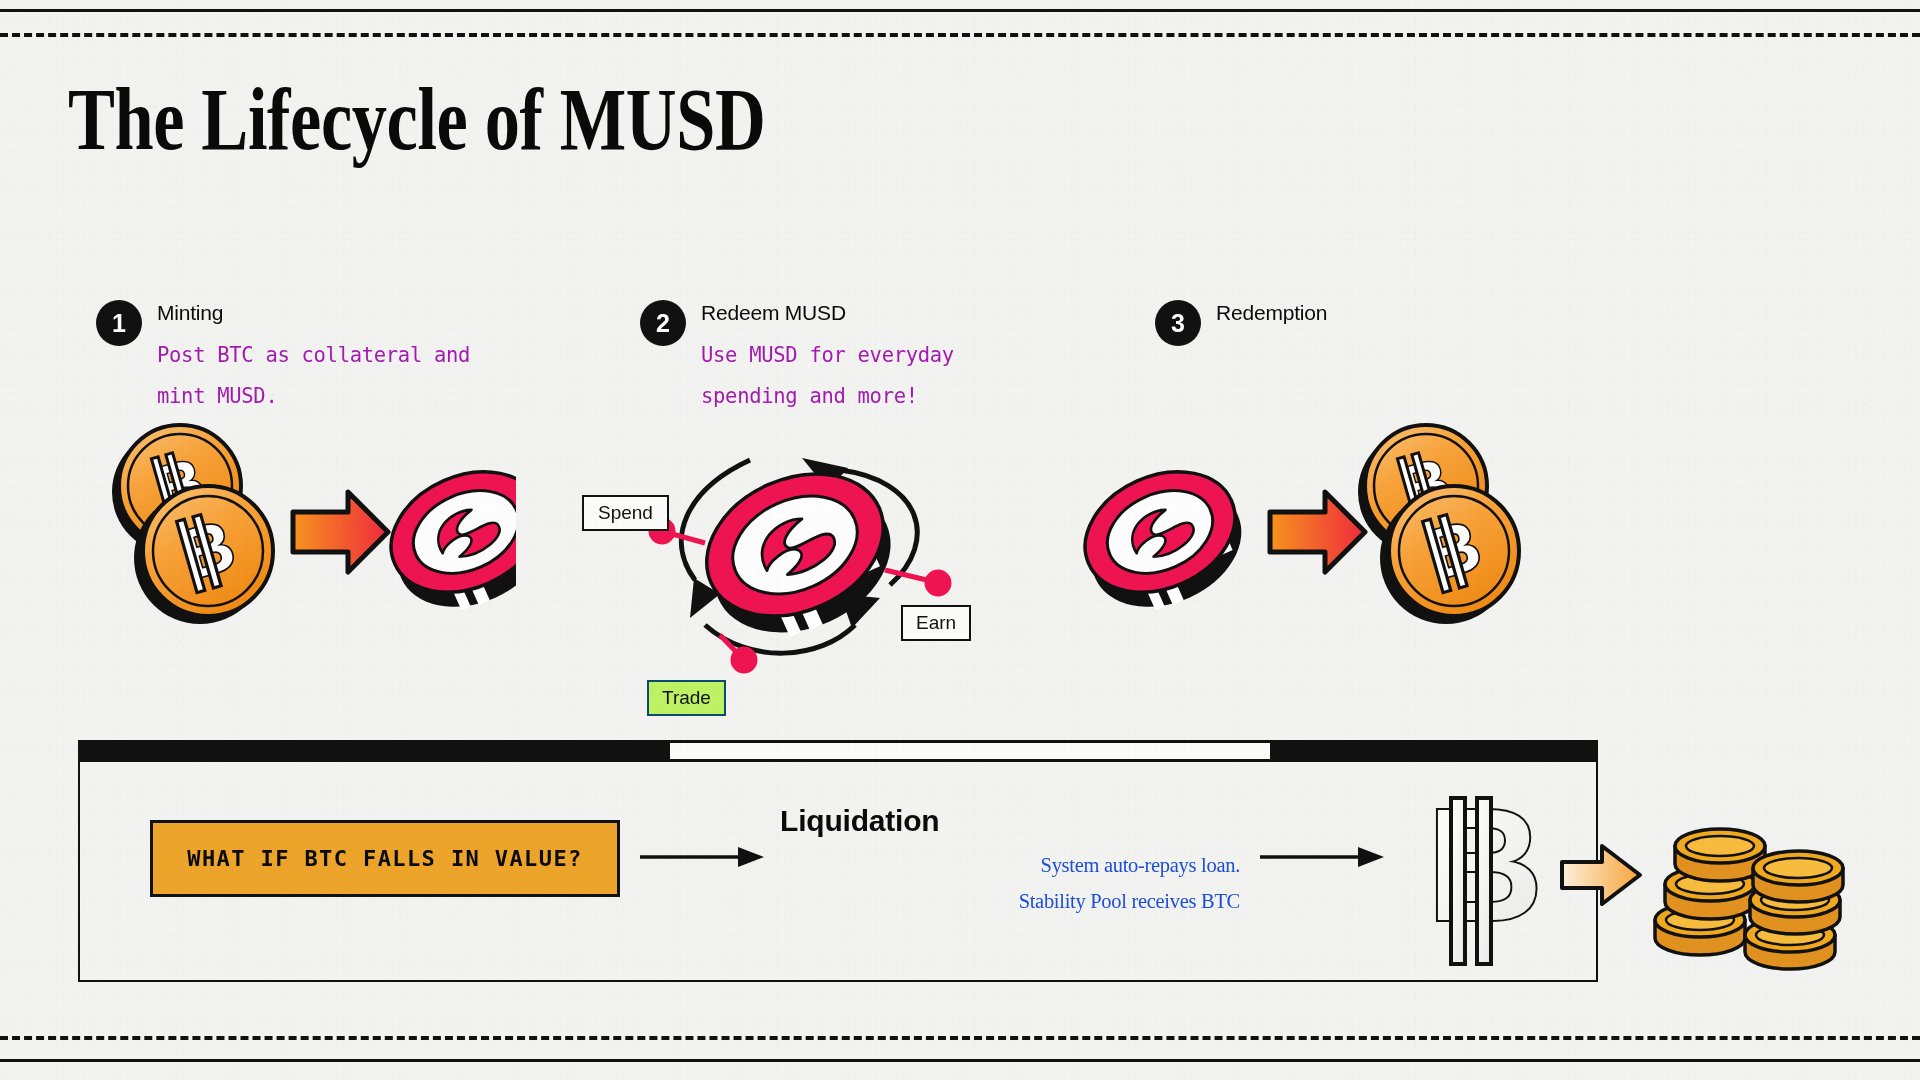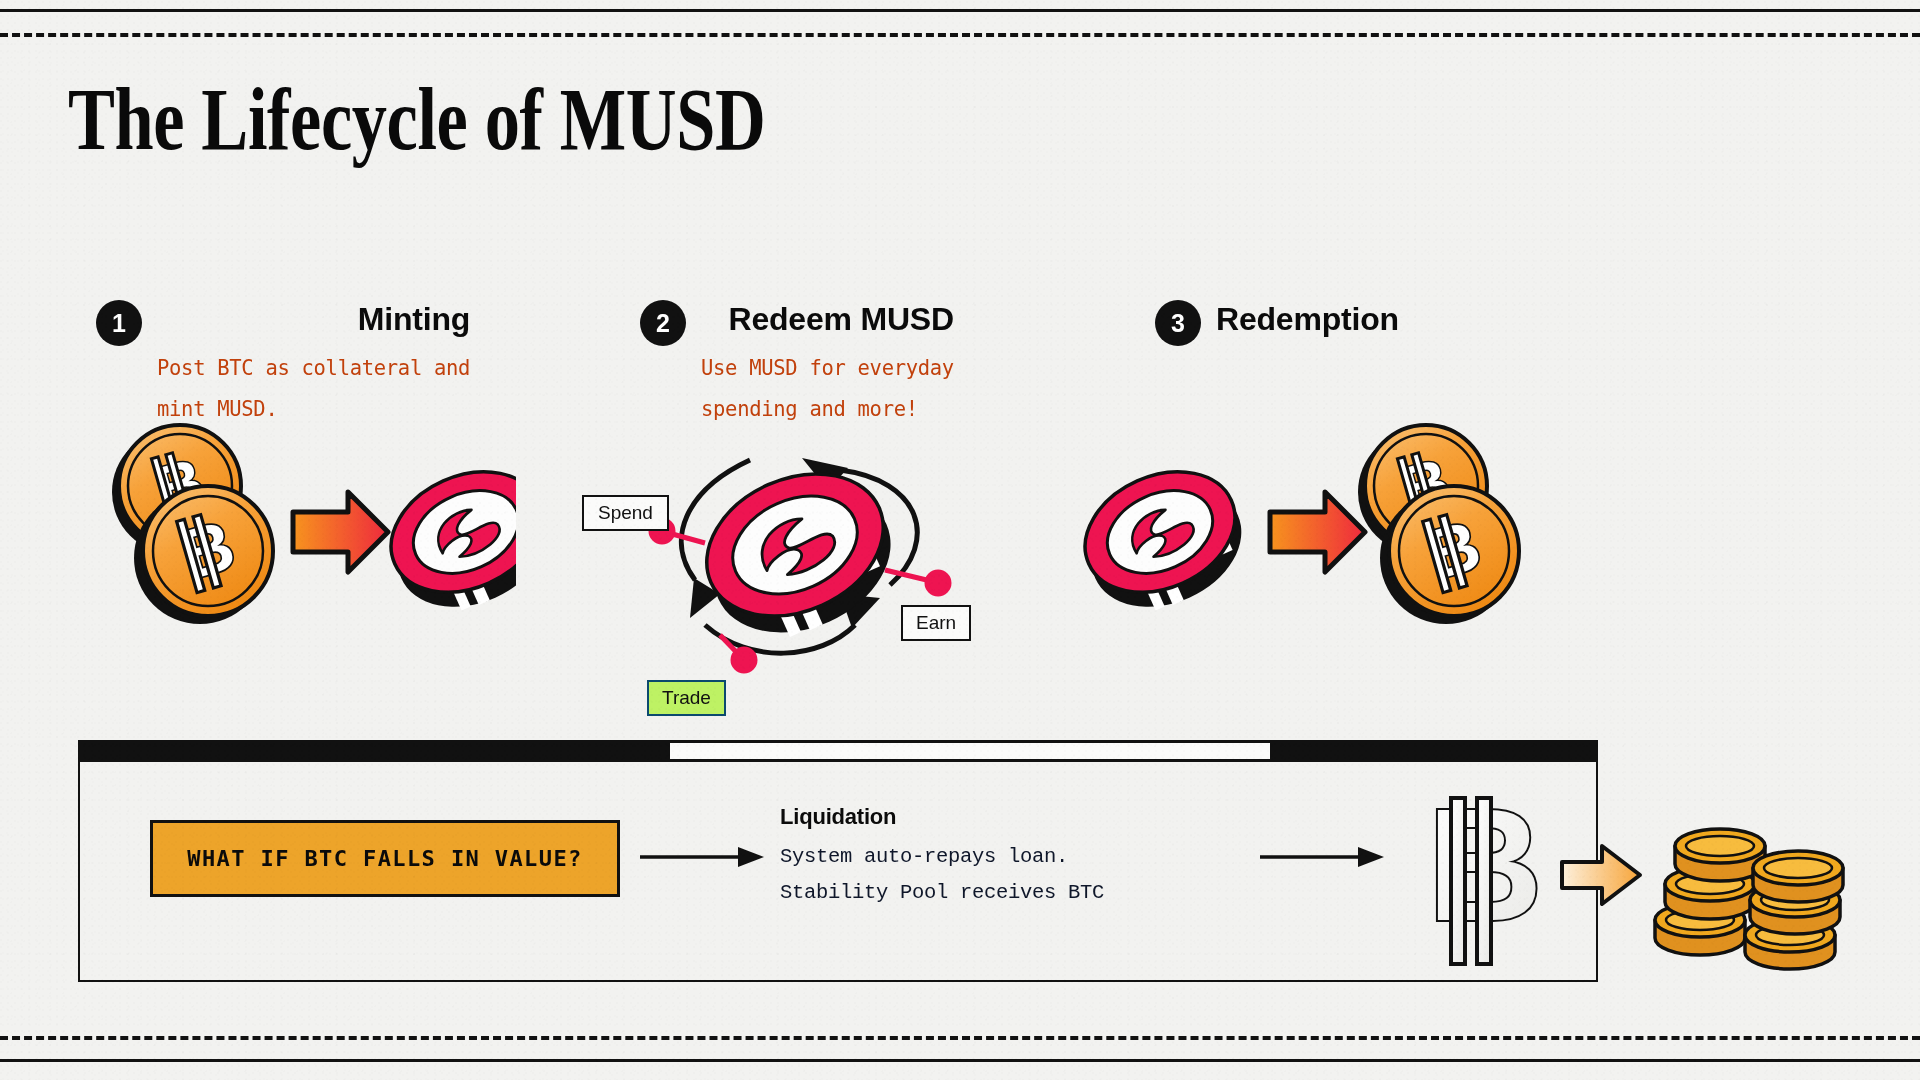--- a/index.html
+++ b/index.html
@@ -88,32 +88,31 @@
     color: #fff;
     font-size: 25px;
     font-weight: 700;
     display: flex;
     align-items: center;
     justify-content: center;
     line-height: 1;
   }
   .step-text { padding-top: 1px; }
   .step-title {
-    font-size: 32px;
-    font-weight: 700;
+    font-size: 21px;
+    font-weight: 400;
     color: #0b0b0b;
     letter-spacing: -0.2px;
     margin-bottom: 10px;
-    text-align: right;
   }
   .step-desc {
     font-family: "DejaVu Sans Mono", monospace;
     font-size: 20.5px;
     line-height: 41px;
-    color: #c2410c;
+    color: #a21caf;
     white-space: pre-line;
     letter-spacing: -0.3px;
   }
 
   .art {
     position: absolute;
     top: 120px;
     left: 0;
   }
 
@@ -164,33 +163,34 @@
     color: #0b0b0b;
   }
 
   .liq-block {
     position: absolute;
     left: 700px;
     top: 42px;
     width: 460px;
   }
   .liq-title {
-    font-size: 22px;
+    font-size: 30px;
     font-weight: 700;
     color: #0b0b0b;
     margin-bottom: 9px;
     letter-spacing: -0.2px;
   }
   .liq-desc {
-    font-family: Liberation Mono, monospace;
+    font-family: Liberation Serif, serif;
     font-size: 20.5px;
     line-height: 36px;
-    color: #0f172a;
+    color: #1d4ed8;
     white-space: pre-line;
     letter-spacing: -0.3px;
+    text-align: right;
   }
 
   .svg-abs { position: absolute; overflow: visible; }
 </style>
 </head>
 <body>
 
 <div class="noise"></div>
 
 <div class="rule-solid-top"></div>

